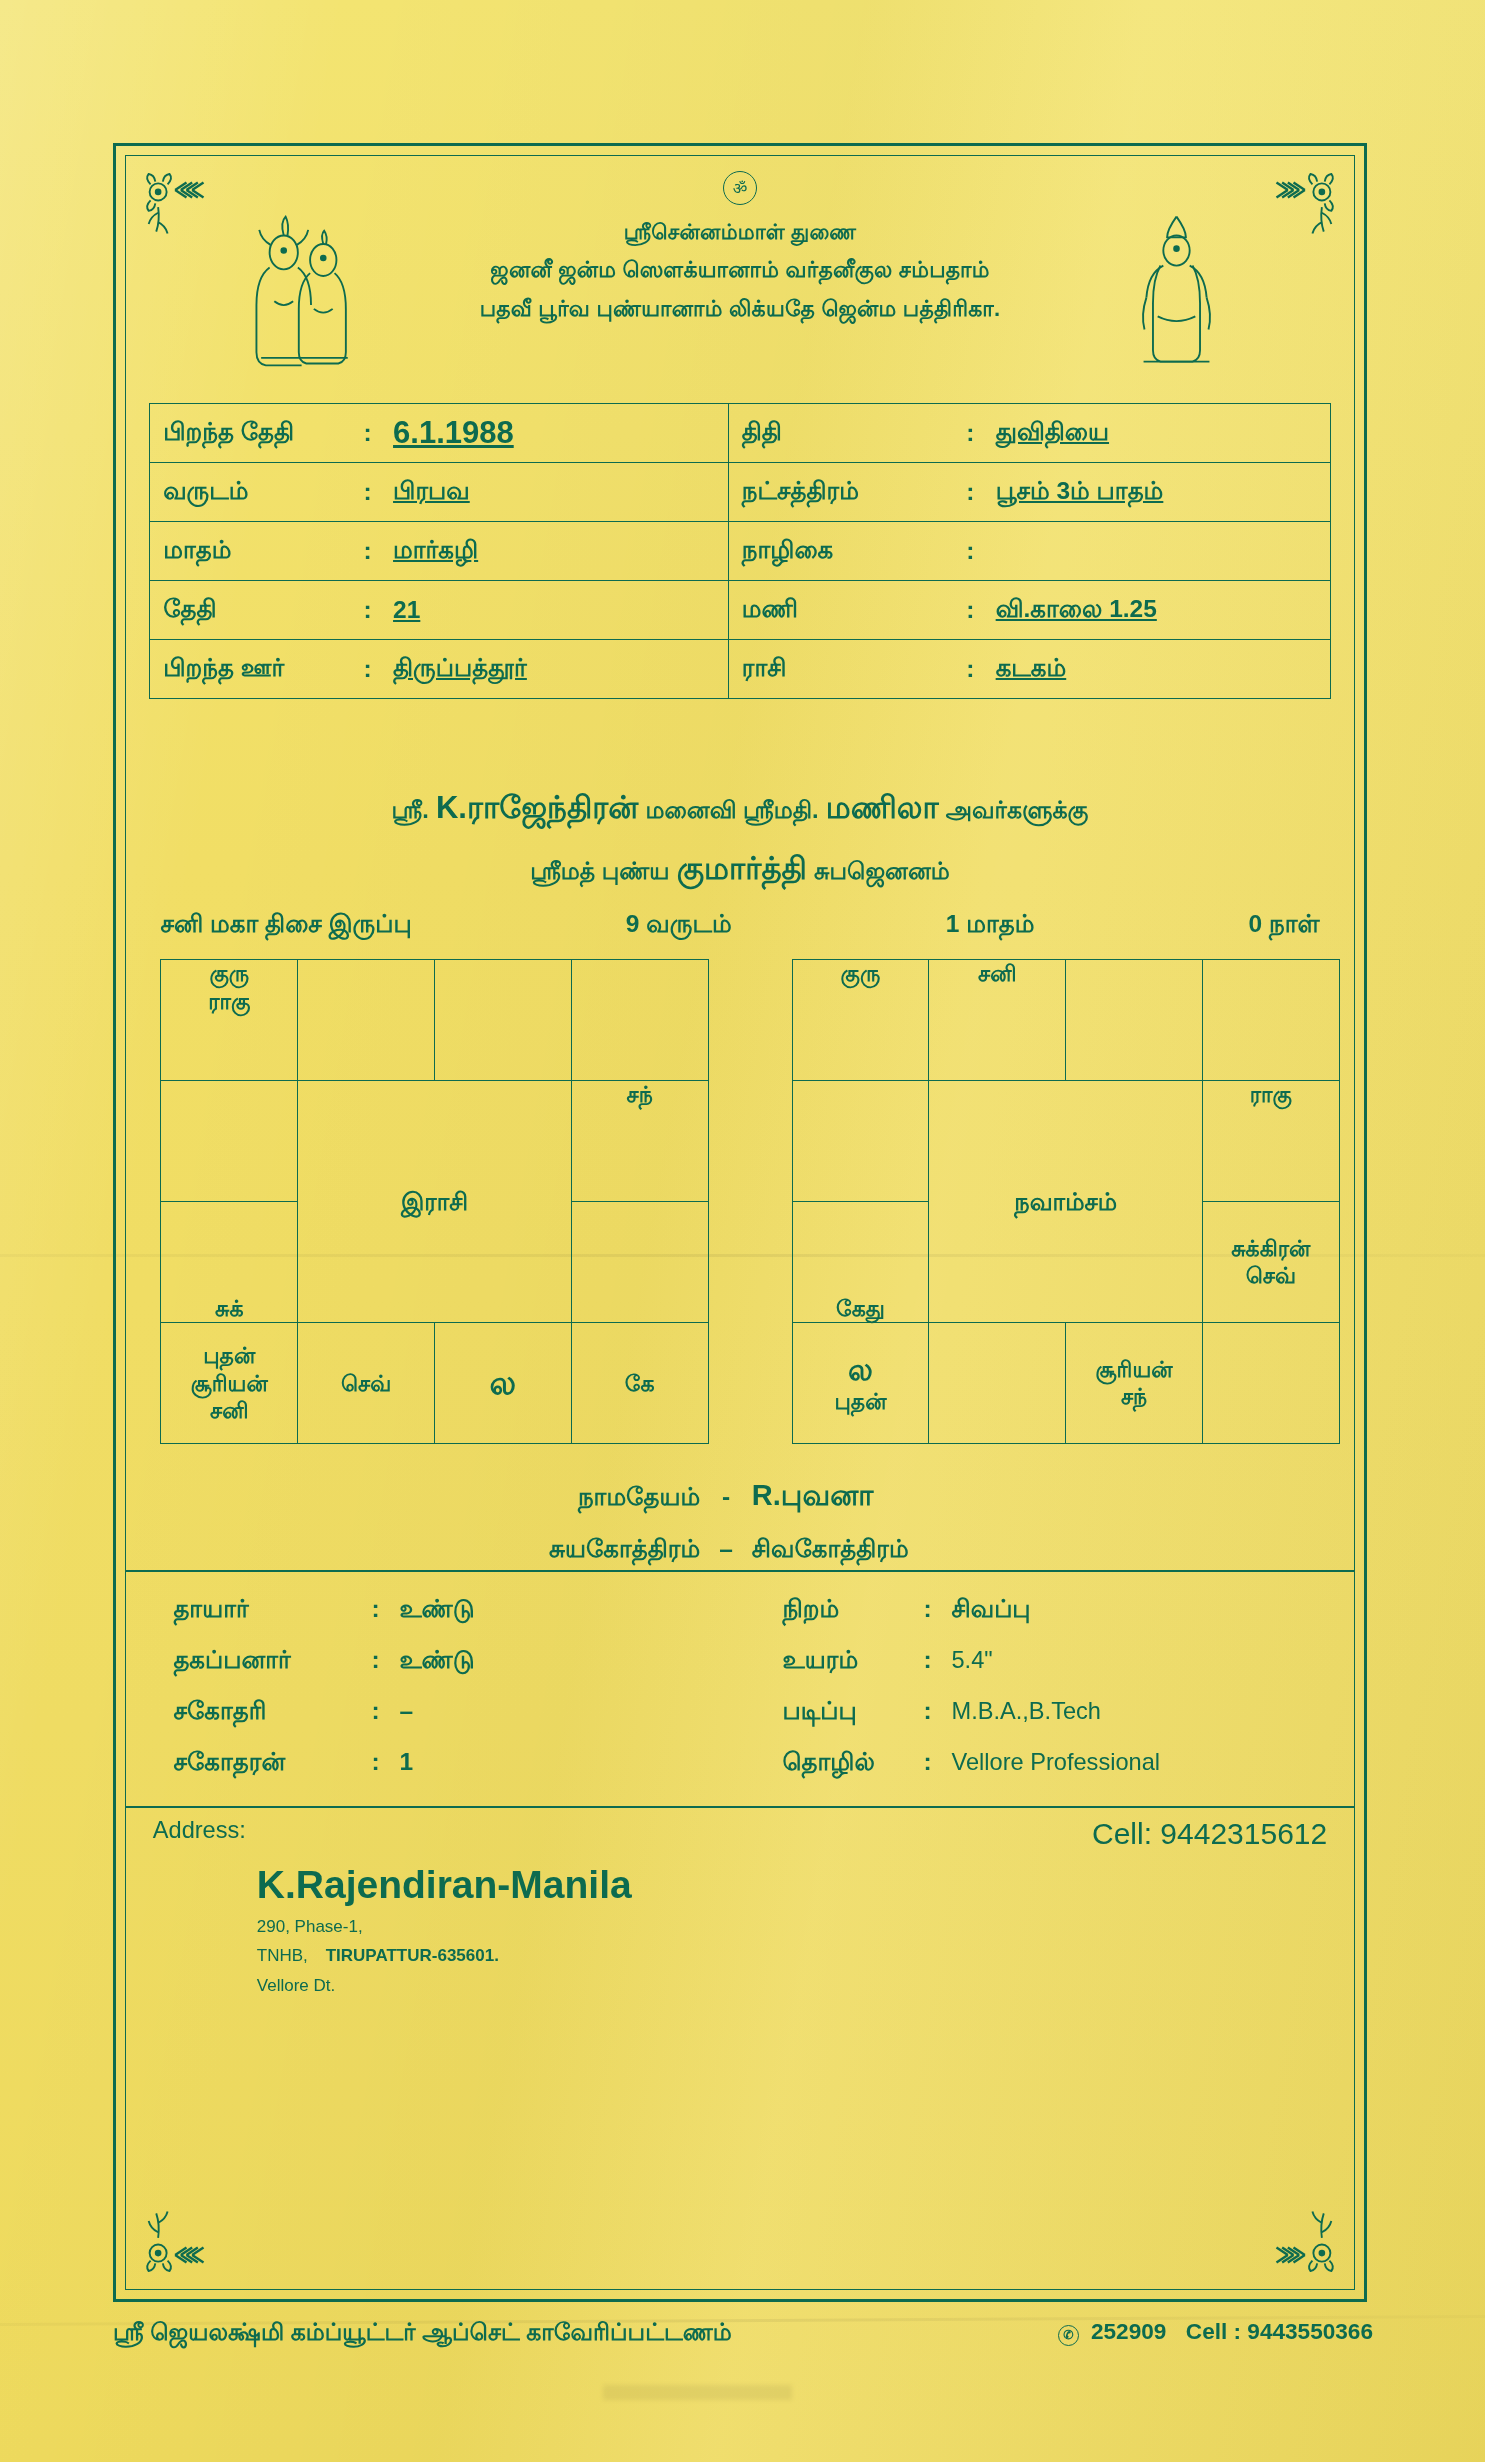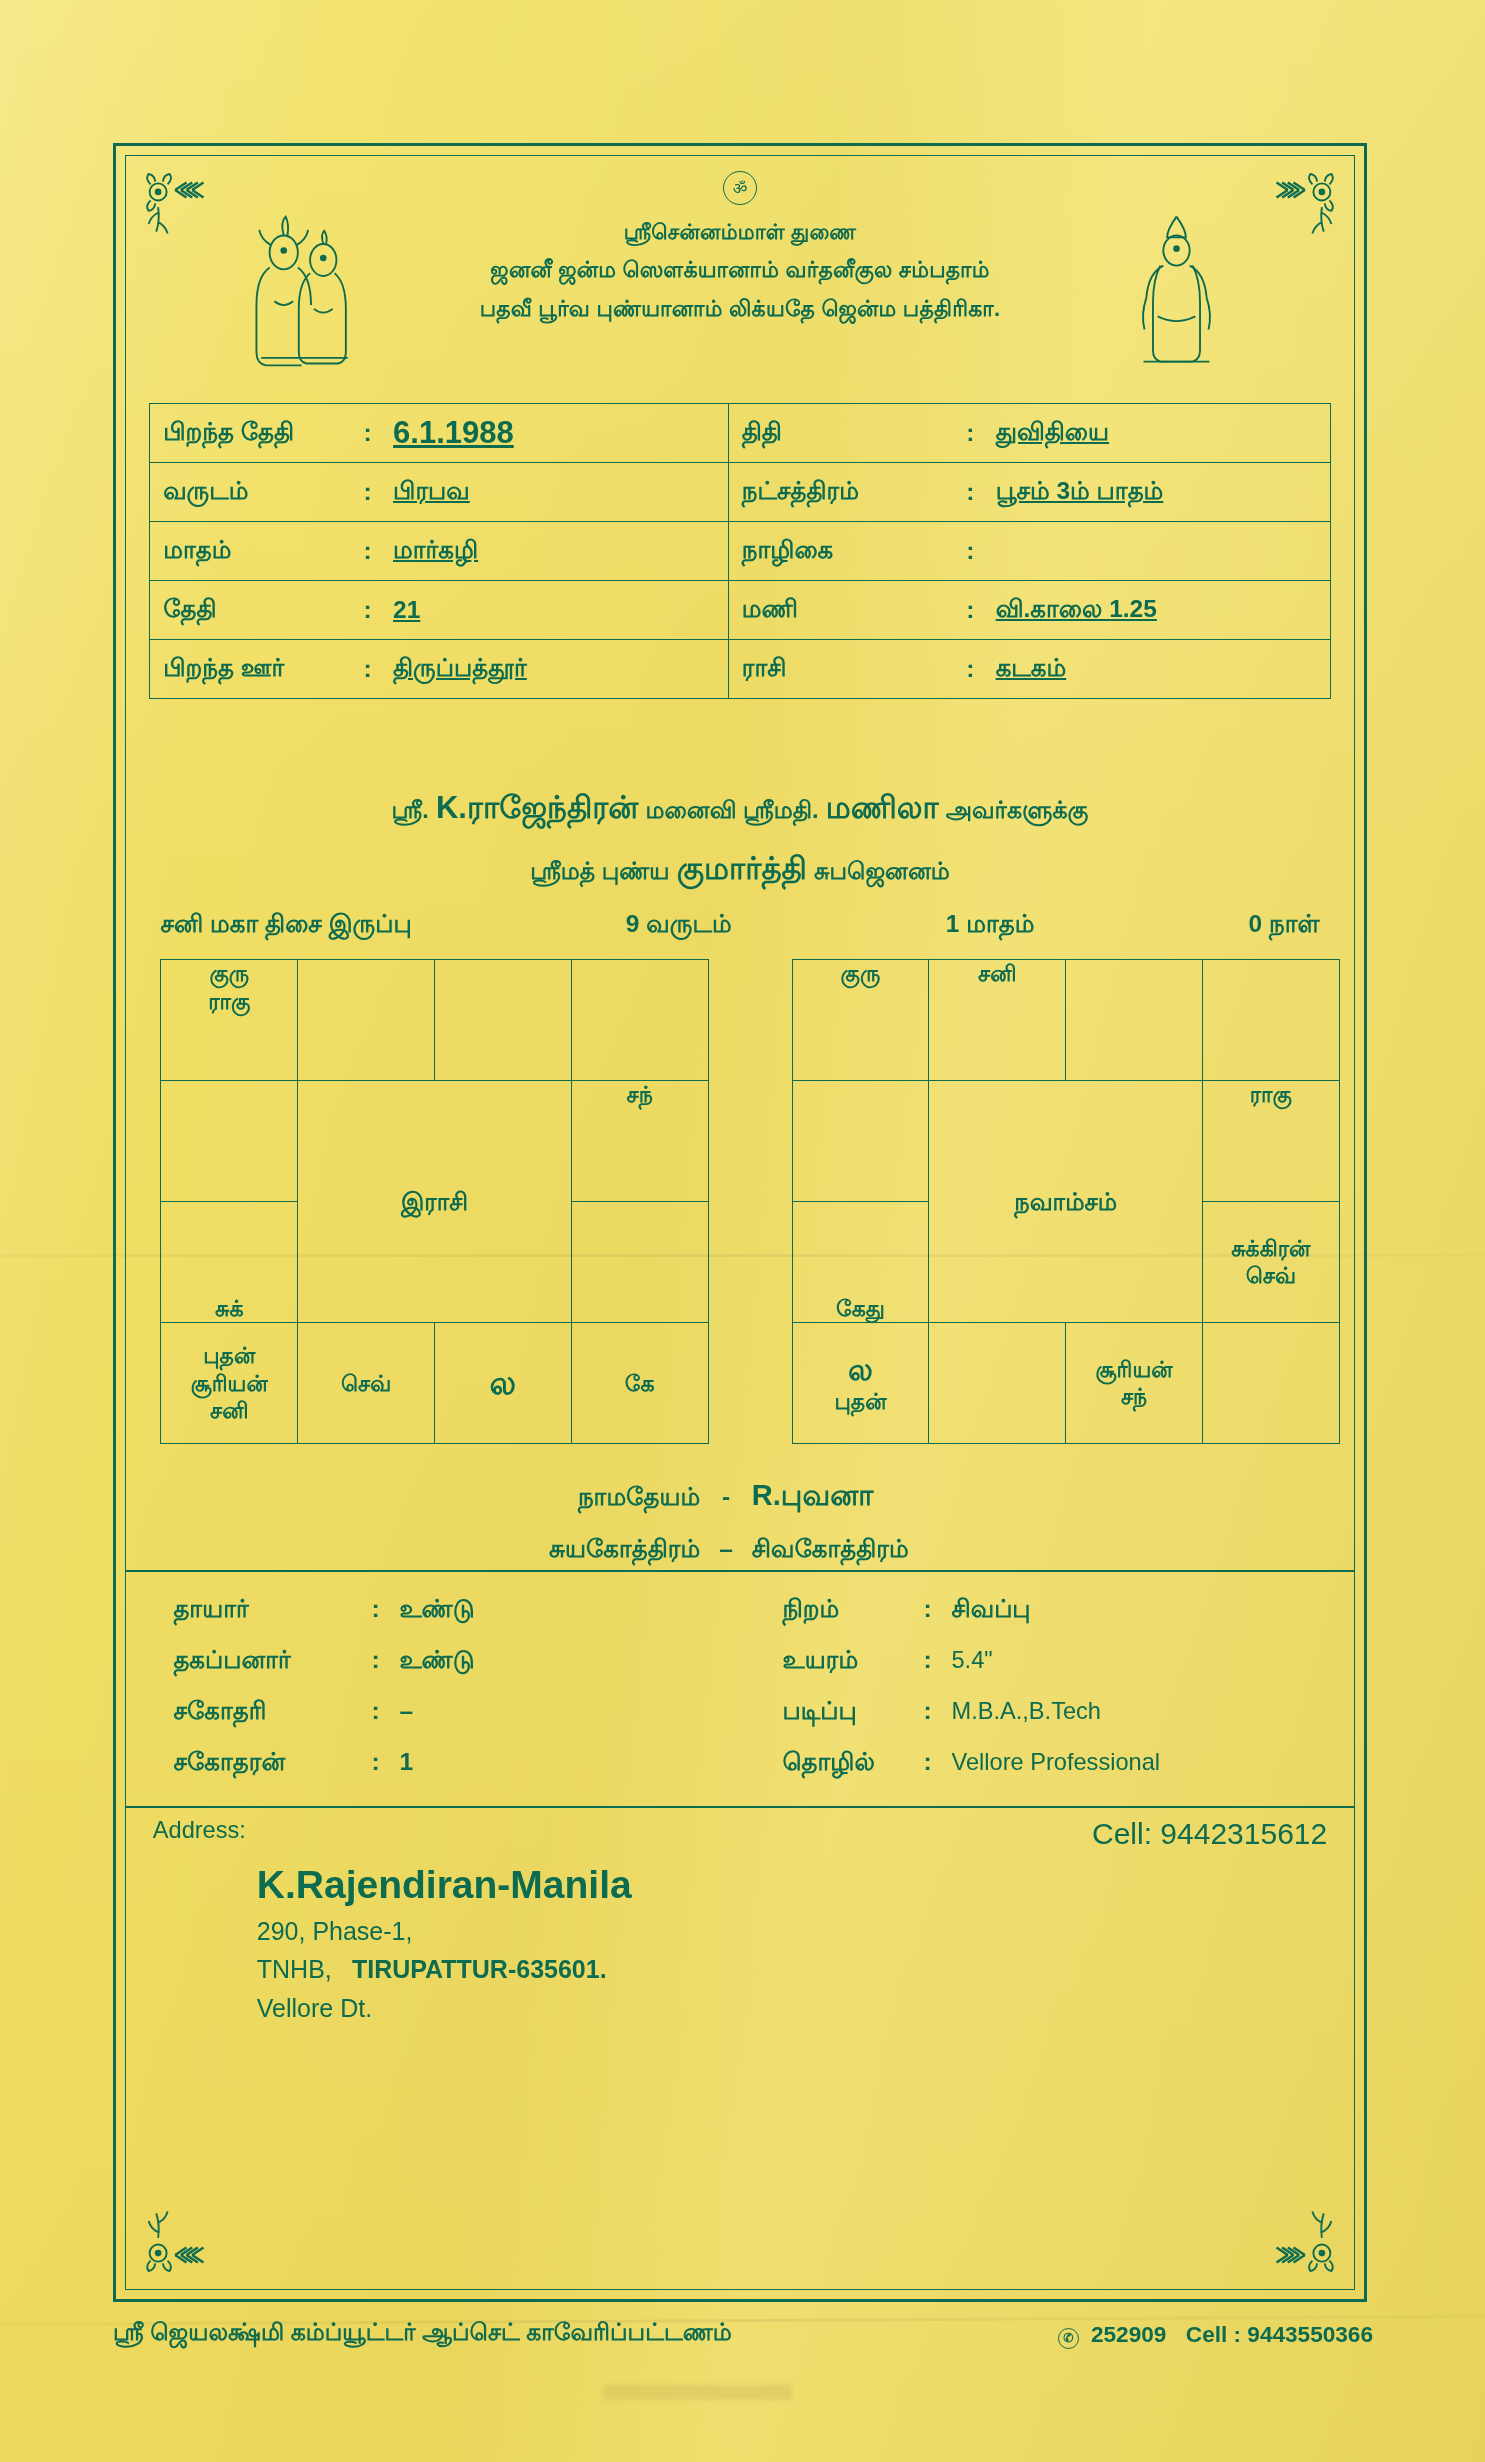--- a/index.html
+++ b/index.html
@@ -258,33 +258,33 @@
   }
   .addr-name {
     margin-top: 19px;
     margin-left: 104px;
     font-size: 39px;
     font-weight: bold;
   }
   .addr-line {
     margin-left: 104px;
     margin-top: 9.4px;
-    font-size: 25px;
+    font-size: 17px;
     font-weight: normal;
   }
   .addr-line .bold { font-weight: bold; }
 
   .footer {
     position: absolute;
     left: 113px;
     right: 113px;
     top: 2319px;
     display: flex;
     justify-content: space-between;
-    align-items: flex-end;
+    align-items: flex-start;
     font-size: 23.6px;
     font-weight: bold;
   }
   .footer .right { font-size: 22.6px; }
   .phone-icon {
     display: inline-block;
     width: 19px; height: 19px;
     border: 1.9px solid #0d6b4f;
     border-radius: 50%;
     text-align: center;

